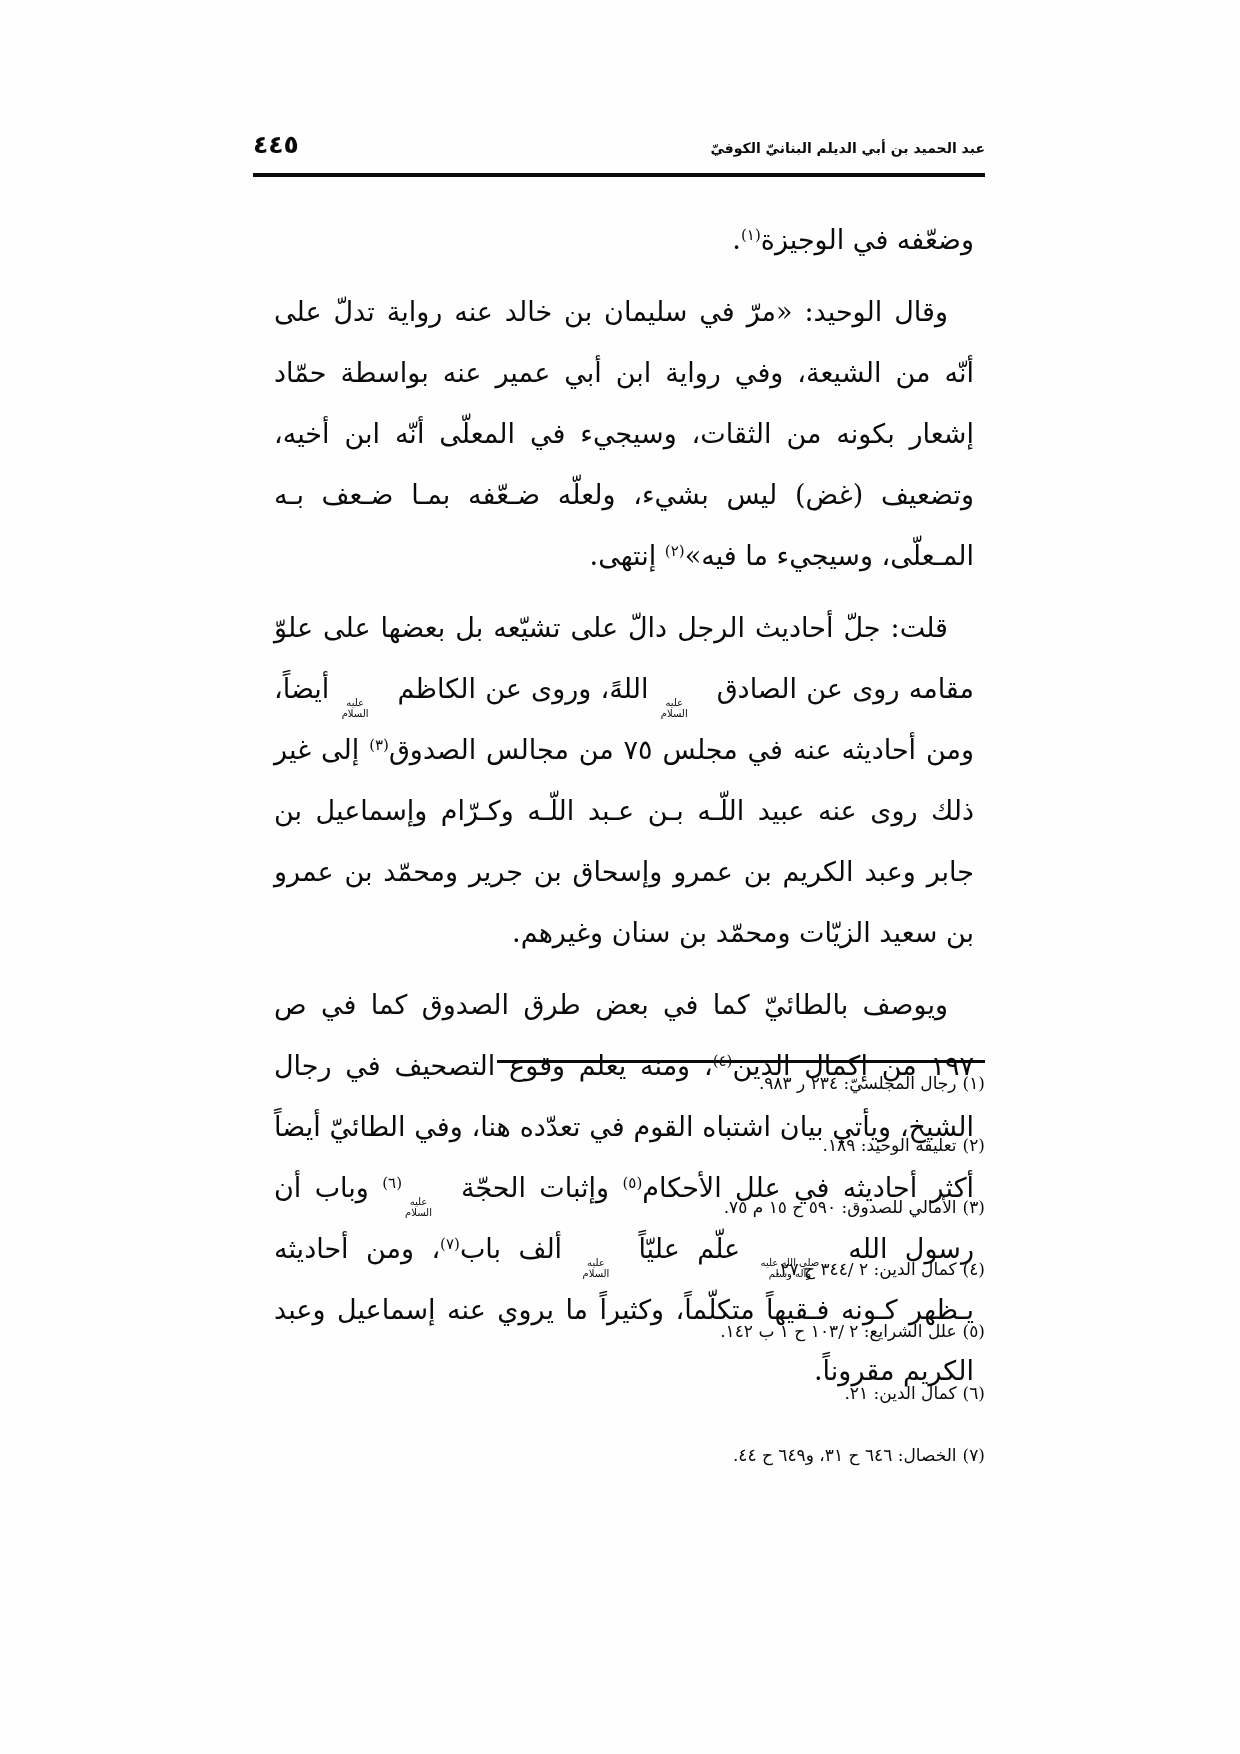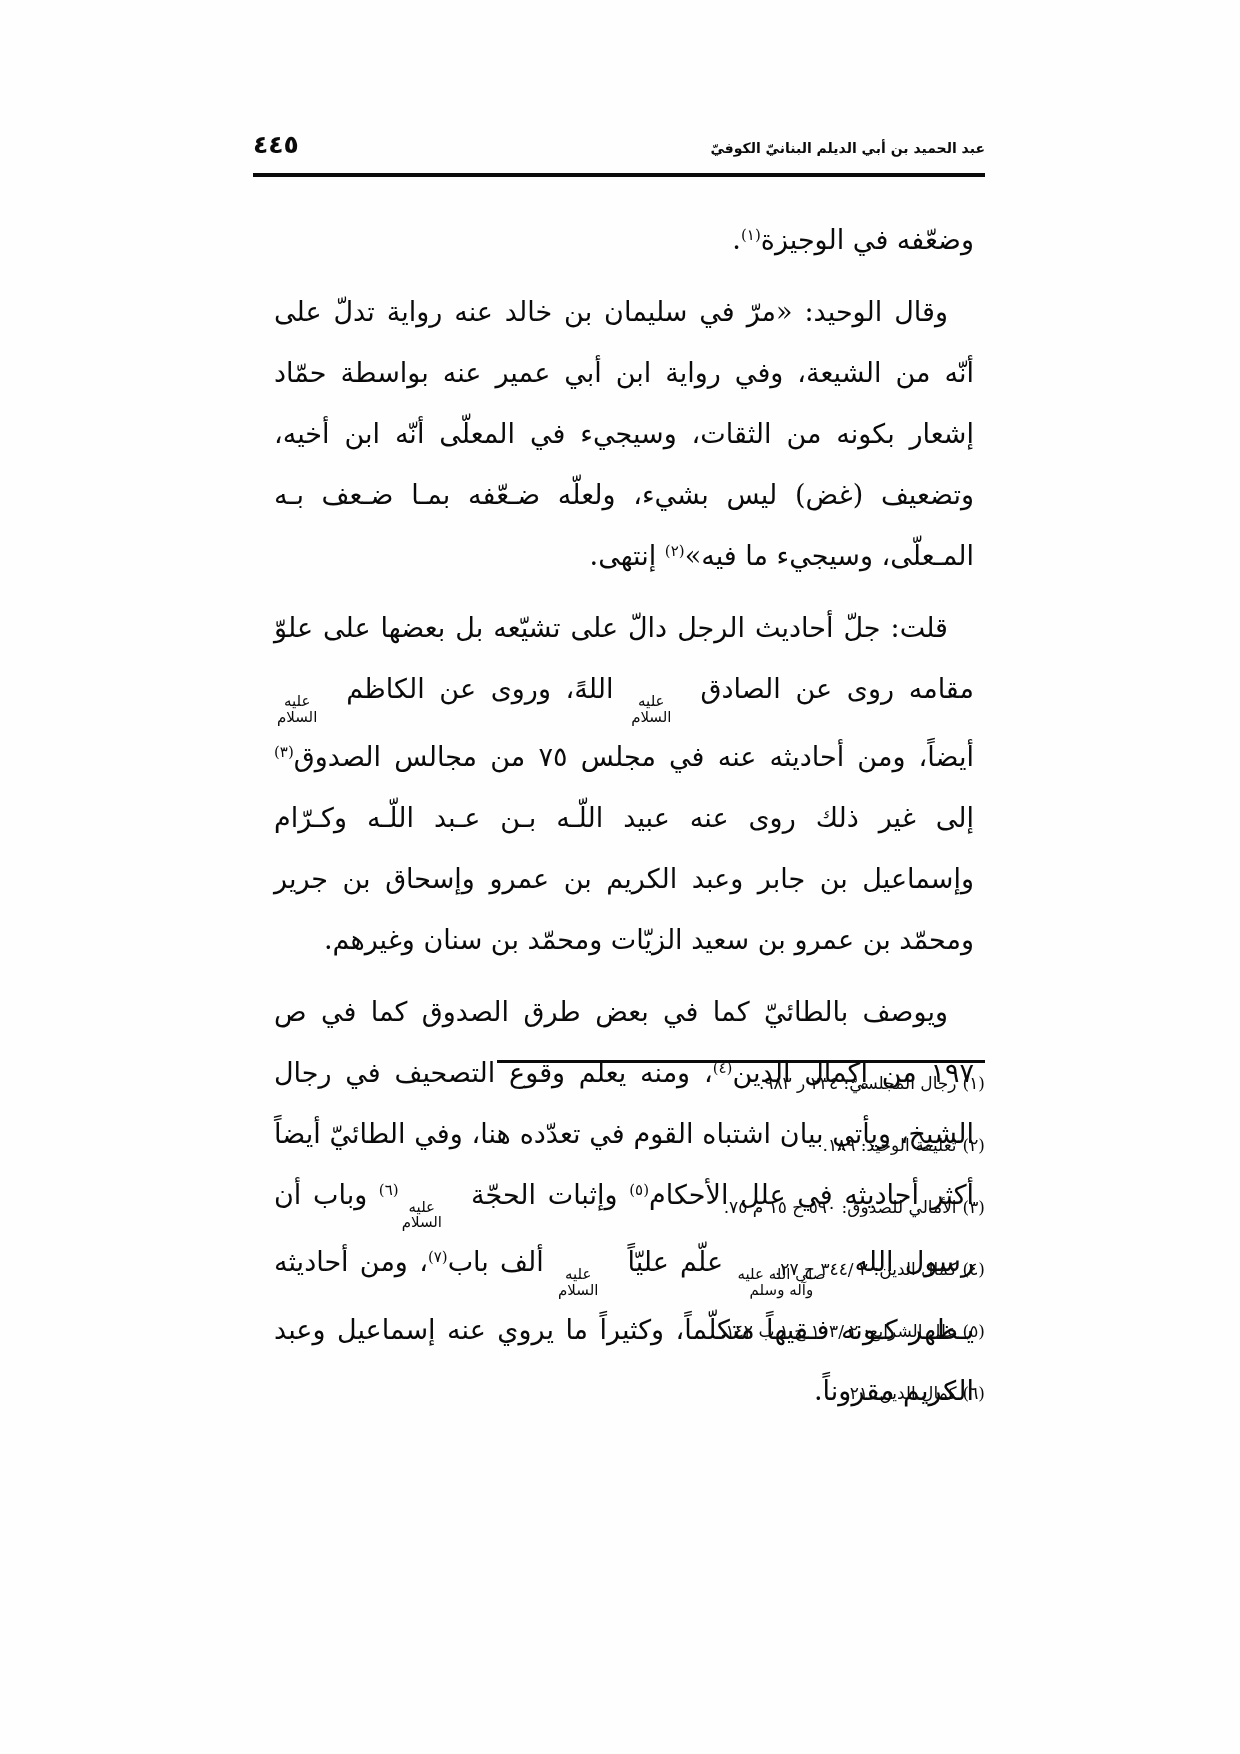--- a/index.html
+++ b/index.html
@@ -57,21 +57,21 @@
     vertical-align: 9px;
     letter-spacing: -1px;
   }
   .honorific {
     display: inline-flex;
     flex-direction: column;
     align-items: center;
     vertical-align: -8px;
     margin: 0 3px;
     line-height: 1.05;
-    font-size: 15px;
+    font-size: 10px;
     font-weight: 400;
     white-space: nowrap;
   }
   .honorific .hline { display: block; }
   
   .fn-sep {
     position: absolute;
     top: 1060px;
     right: 255px;
     width: 488px;
@@ -126,15 +126,16 @@
 
   <div class="fn-sep"></div>
 
   <div class="footnotes">
       <div class="fn-item"><span class="fn-marker">(١)</span><span class="fn-text">رجال المجلسيّ: ٢٣٤ ر ٩٨٣.</span></div>
       <div class="fn-item"><span class="fn-marker">(٢)</span><span class="fn-text">تعليقة الوحيد: ١٨٩.</span></div>
       <div class="fn-item"><span class="fn-marker">(٣)</span><span class="fn-text">الأمالي للصدوق: ٥٩٠ ح ١٥ م ٧٥.</span></div>
       <div class="fn-item"><span class="fn-marker">(٤)</span><span class="fn-text">كمال الدين: ٢ /٣٤٤ ح ٢٧.</span></div>
       <div class="fn-item"><span class="fn-marker">(٥)</span><span class="fn-text">علل الشرايع: ٢ /١٠٣ ح ١ ب ١٤٢.</span></div>
       <div class="fn-item"><span class="fn-marker">(٦)</span><span class="fn-text">كمال الدين: ٢١.</span></div>
+      <div class="fn-item"><span class="fn-marker">(٧)</span><span class="fn-text">الخصال: ٦٤٦ ح ٣١، و٦٤٩ ح ٤٤.</span></div>
     </div>
 
 </div>
 
 </body></html>

